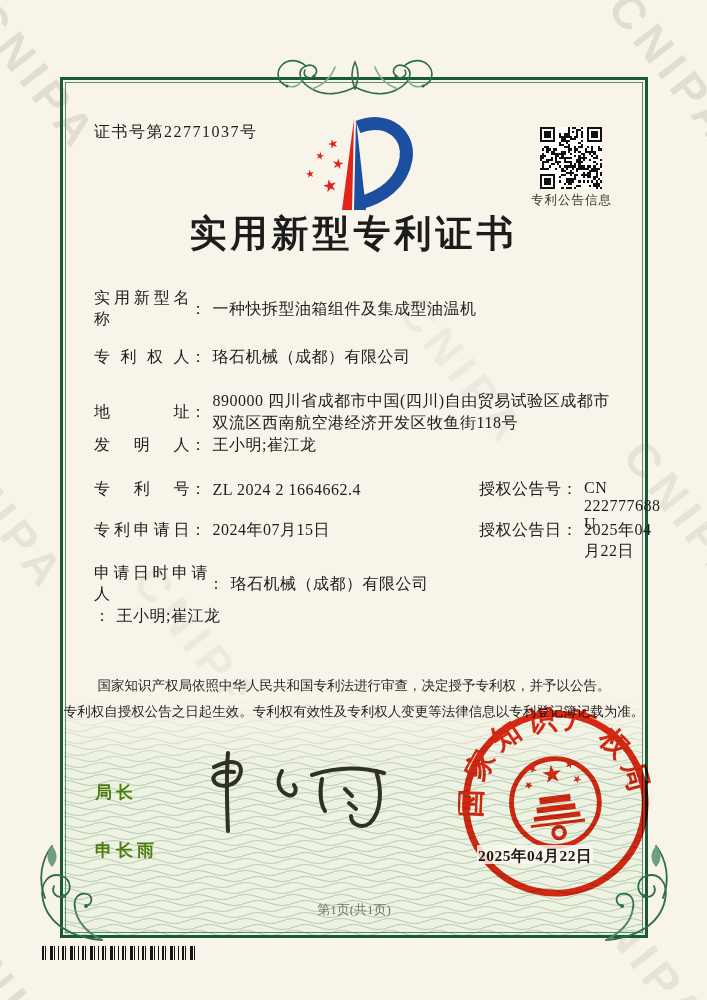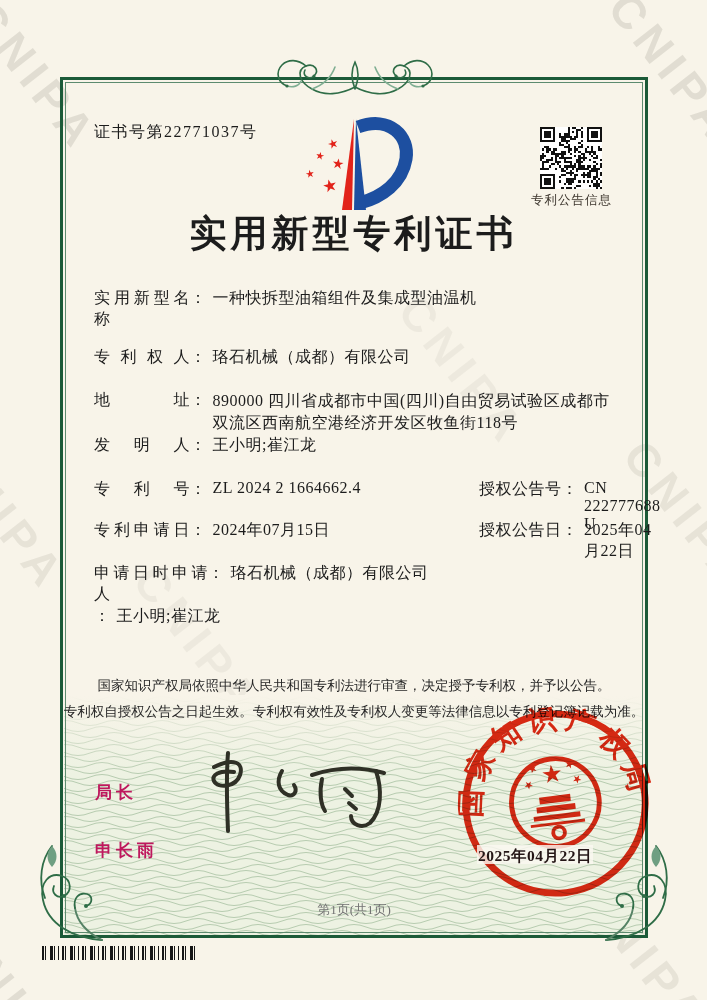--- a/index.html
+++ b/index.html
@@ -20,34 +20,34 @@
       background:linear-gradient(180deg,#f8f4e9 0%,rgba(248,244,233,0) 100%);}
   
   .cert-no{position:absolute;left:94px;top:122px;font-size:16px;letter-spacing:1.5px;}
   .logo{position:absolute;left:290px;top:113px;}
   .qr{position:absolute;left:540px;top:127px;width:62px;height:62px;background:#fff;}
   .qr-label{position:absolute;left:519px;top:192px;width:105px;text-align:center;
       font-size:12.5px;color:#3c352d;letter-spacing:1px;}
   .title{position:absolute;left:0;top:209px;width:707px;text-align:center;
       font-size:37px;font-weight:700;letter-spacing:4px;}
   
-  .row{position:absolute;left:94px;font-size:16px;letter-spacing:.5px;display:flex;align-items:flex-start;}
+  .row{position:absolute;left:94px;font-size:16px;letter-spacing:.5px;display:flex;align-items:center;}
   .lbl{display:inline-block;width:96px;text-align:justify;text-align-last:justify;flex:none;}
   .lbl.w7{width:114px;text-align-last:auto;}
   .colon{flex:none;padding-right:6px;}
   .val{display:inline-block;}
   .val.addr{width:406px;line-height:22px;}
   .rcol{position:absolute;left:385px;top:0;display:flex;}
   .rlbl{flex:none;}
   
   .statement{position:absolute;left:60px;top:673px;width:588px;text-align:center;
       font-size:13.5px;line-height:26px;color:#262626;}
   
   .director{position:absolute;left:95px;font-family:"Liberation Sans","DejaVu Sans",sans-serif;
-      font-weight:700;font-size:17px;letter-spacing:4px;color:#be185d;}
+      font-weight:700;font-size:17px;letter-spacing:4px;color:#4d7c0f;}
   .sig{position:absolute;left:200px;top:745px;}
   
   .seal{position:absolute;left:458px;top:706px;width:195px;height:195px;
       transform:rotate(-7deg);opacity:.95;mix-blend-mode:multiply;}
   .seal-date-band{position:absolute;left:477px;top:845px;width:116px;height:19px;
       background:rgba(250,248,240,.82);}
   .seal-date{position:absolute;left:477px;top:846px;width:116px;text-align:center;
       font-size:15.5px;font-weight:700;color:#241616;letter-spacing:.5px;}
   
   .footer{position:absolute;left:60px;top:901px;width:588px;text-align:center;font-size:13px;color:#737373;}

